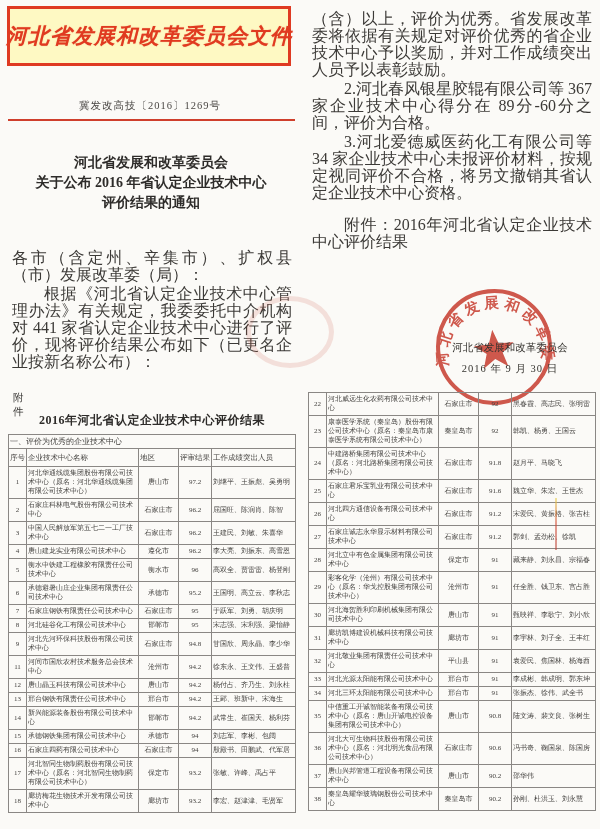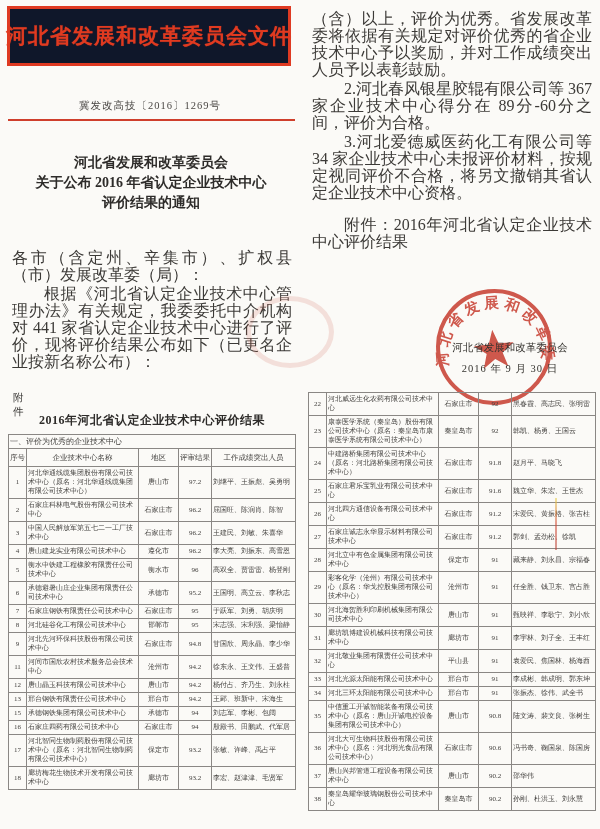--- a/index.html
+++ b/index.html
@@ -7,21 +7,21 @@
     width:600px;height:829px;position:relative;overflow:hidden;
     background:#fbfaf7;
     font-family:"Liberation Serif","DejaVu Serif",serif;
     color:#3a3836;
   }
   .page{position:absolute;}
   
   #banner-box{
     position:absolute;left:7px;top:6px;width:284px;height:60px;
     border:3px solid #df3a22;display:flex;align-items:center;justify-content:center;
-    box-sizing:border-box;background:#0f172a;
+    box-sizing:border-box;background:#fef9c3;font-style:italic;
   }
   #banner-box .banner-text{
     color:#e03a20;font-weight:bold;font-size:21px;letter-spacing:1px;
     font-family:"Liberation Sans","DejaVu Sans",sans-serif;white-space:nowrap;
     text-shadow:0 0 1px rgba(224,58,32,.55);
   }
   #doc-number{position:absolute;left:0;top:99px;width:300px;text-align:center;
     font-size:10.5px;color:#4a4744;letter-spacing:1px;}
   #red-rule{position:absolute;left:8px;top:119px;width:287px;height:2px;background:#cf3f2c;}
   #doc-title{position:absolute;left:6px;top:153px;width:290px;text-align:center;
@@ -50,21 +50,21 @@
   table.results{
     border-collapse:collapse;table-layout:fixed;width:287px;
     font-size:7px;line-height:9px;color:#454340;
     font-family:"Liberation Serif","DejaVu Serif",serif;
   }
   table.results td,table.results th{
     border:1px solid #8a8784;padding:2px 1px;overflow:hidden;
     font-weight:normal;vertical-align:middle;
   }
   th.section-row{text-align:left;font-weight:bold;font-size:8px;padding:2px 4px;}
-  tr.head-row th{text-align:center;font-size:7.5px;padding:4px 1px;}
+  tr.head-row th{text-align:left;font-size:7.5px;padding:4px 1px;}
   td.c-no,td.c-region,td.c-score{text-align:center;}
   td.c-name,td.c-people{text-align:left;padding-left:3px;}
   #table-left-wrap{position:absolute;left:8px;top:434px;}
   #table-right-wrap{position:absolute;left:308px;top:392px;}
   #scan-artifact{
     position:absolute;left:555px;top:498px;width:2px;height:52px;opacity:.55;
     background:linear-gradient(#e7d14a,#d24a36,#b8453a);pointer-events:none;
   }
   .seal-star{fill:#c53527;}
   .seal-ring{fill:none;stroke:#c53527;stroke-width:4;}
@@ -217,20 +217,27 @@
             <td class="c-people">杨付占、齐乃生、刘永柱</td>
           </tr>
           <tr>
             <td class="c-no">13</td>
             <td class="c-name">邢台钢铁有限责任公司技术中心</td>
             <td class="c-region">邢台市</td>
             <td class="c-score">94.2</td>
             <td class="c-people">王郢、班新中、宋海生</td>
           </tr>
           <tr>
+            <td class="c-no">14</td>
+            <td class="c-name">新兴能源装备股份有限公司技术中心</td>
+            <td class="c-region">邯郸市</td>
+            <td class="c-score">94.2</td>
+            <td class="c-people">武常生、崔国天、杨利芬</td>
+          </tr>
+          <tr>
             <td class="c-no">15</td>
             <td class="c-name">承德钢铁集团有限公司技术中心</td>
             <td class="c-region">承德市</td>
             <td class="c-score">94</td>
             <td class="c-people">刘志军、李彬、包阔</td>
           </tr>
           <tr>
             <td class="c-no">16</td>
             <td class="c-name">石家庄四药有限公司技术中心</td>
             <td class="c-region">石家庄市</td>

